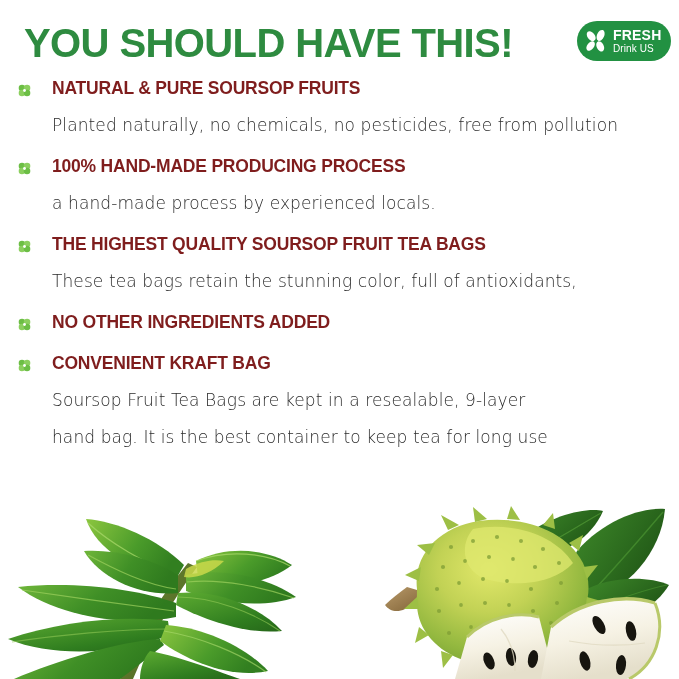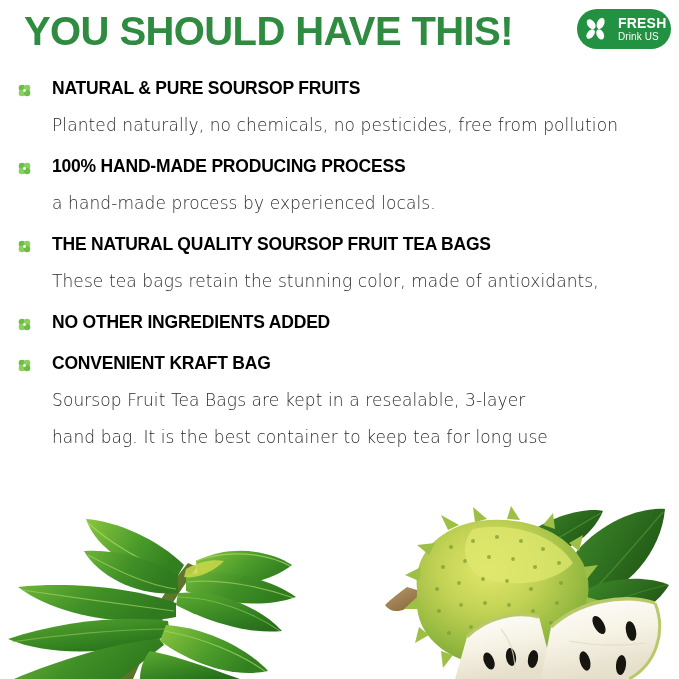--- a/index.html
+++ b/index.html
@@ -15,21 +15,21 @@
     position: relative;
     width: 679px;
     height: 679px;
     background: #ffffff;
     overflow: hidden;
   }
 
   
   #header {
     position: absolute;
-    left: 0; top: 0;
+    left: 0; top: 12px;
     width: 679px; height: 70px;
   }
   #page-title {
     position: absolute;
     left: 24px;
     top: 9px;
     font-size: 40px;
     font-weight: bold;
     letter-spacing: -0.6px;
     color: #2e8b40;
@@ -54,21 +54,21 @@
   #brand-badge .leaf-mark {
     width: 30px;
     height: 30px;
     flex: 0 0 auto;
   }
   #brand-badge .badge-text {
     display: flex;
     flex-direction: column;
     justify-content: center;
     line-height: 1;
-    margin-left: 6px;
+    margin-left: 1px;
   }
   #brand-badge .badge-primary {
     color: #ffffff;
     font-size: 14px;
     font-weight: bold;
     letter-spacing: 0.2px;
   }
   #brand-badge .badge-secondary {
     color: #ffffff;
     font-size: 10px;
@@ -92,21 +92,21 @@
   .bullet-icon {
     position: absolute;
     left: 17px;
     top: 5px;
     width: 15px;
     height: 15px;
   }
   .feature-heading {
     font-size: 17.5px;
     font-weight: bold;
-    color: #000000;
+    color: #7f1d1d;
     letter-spacing: -0.2px;
     line-height: 1.25;
     font-family: "Liberation Sans", sans-serif;
     white-space: nowrap;
   }
   .feature-lines {
     margin-top: 2px;
   }
   .feature-line {
     font-size: 17px;
@@ -200,23 +200,23 @@
     </div>
 
     <div class="feature-item">
       <svg class="bullet-icon" viewBox="0 0 16 16">
         <circle cx="5.3" cy="5.3" r="3.5" fill="#6cbe45"></circle>
         <circle cx="10.7" cy="5.3" r="3.5" fill="#8bcf5e"></circle>
         <circle cx="5.3" cy="10.6" r="3.5" fill="#8bcf5e"></circle>
         <circle cx="10.7" cy="10.6" r="3.5" fill="#6cbe45"></circle>
         <circle cx="8" cy="8" r="1.5" fill="#ffffff"></circle>
       </svg>
-      <div class="feature-heading">THE NATURAL QUALITY SOURSOP FRUIT TEA BAGS</div>
+      <div class="feature-heading">THE HIGHEST QUALITY SOURSOP FRUIT TEA BAGS</div>
       <div class="feature-lines">
-        <div class="feature-line">These tea bags retain the stunning color, made of antioxidants,</div>
+        <div class="feature-line">These tea bags retain the stunning color, full of antioxidants,</div>
       </div>
     </div>
 
     <div class="feature-item">
       <svg class="bullet-icon" viewBox="0 0 16 16">
         <circle cx="5.3" cy="5.3" r="3.5" fill="#6cbe45"></circle>
         <circle cx="10.7" cy="5.3" r="3.5" fill="#8bcf5e"></circle>
         <circle cx="5.3" cy="10.6" r="3.5" fill="#8bcf5e"></circle>
         <circle cx="10.7" cy="10.6" r="3.5" fill="#6cbe45"></circle>
         <circle cx="8" cy="8" r="1.5" fill="#ffffff"></circle>
@@ -227,21 +227,21 @@
     <div class="feature-item">
       <svg class="bullet-icon" viewBox="0 0 16 16">
         <circle cx="5.3" cy="5.3" r="3.5" fill="#6cbe45"></circle>
         <circle cx="10.7" cy="5.3" r="3.5" fill="#8bcf5e"></circle>
         <circle cx="5.3" cy="10.6" r="3.5" fill="#8bcf5e"></circle>
         <circle cx="10.7" cy="10.6" r="3.5" fill="#6cbe45"></circle>
         <circle cx="8" cy="8" r="1.5" fill="#ffffff"></circle>
       </svg>
       <div class="feature-heading">CONVENIENT KRAFT BAG</div>
       <div class="feature-lines">
-        <div class="feature-line">Soursop Fruit Tea Bags are kept in a resealable, 3-layer</div>
+        <div class="feature-line">Soursop Fruit Tea Bags are kept in a resealable, 9-layer</div>
         <div class="feature-line">hand bag. It is the best container to keep tea for long use</div>
       </div>
     </div>
 
   </div>
 
   <div id="imagery">
 
     <svg id="leaf-branch" viewBox="0 0 320 174">
       <defs>

